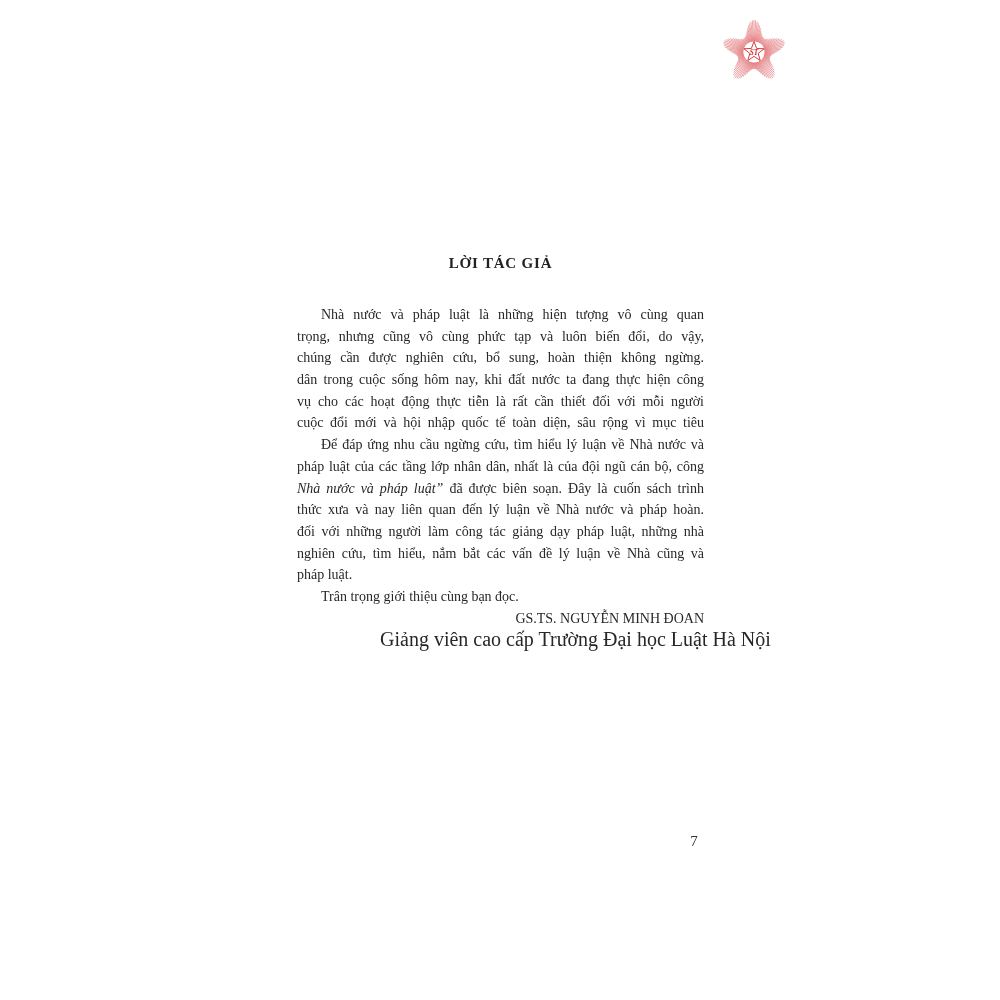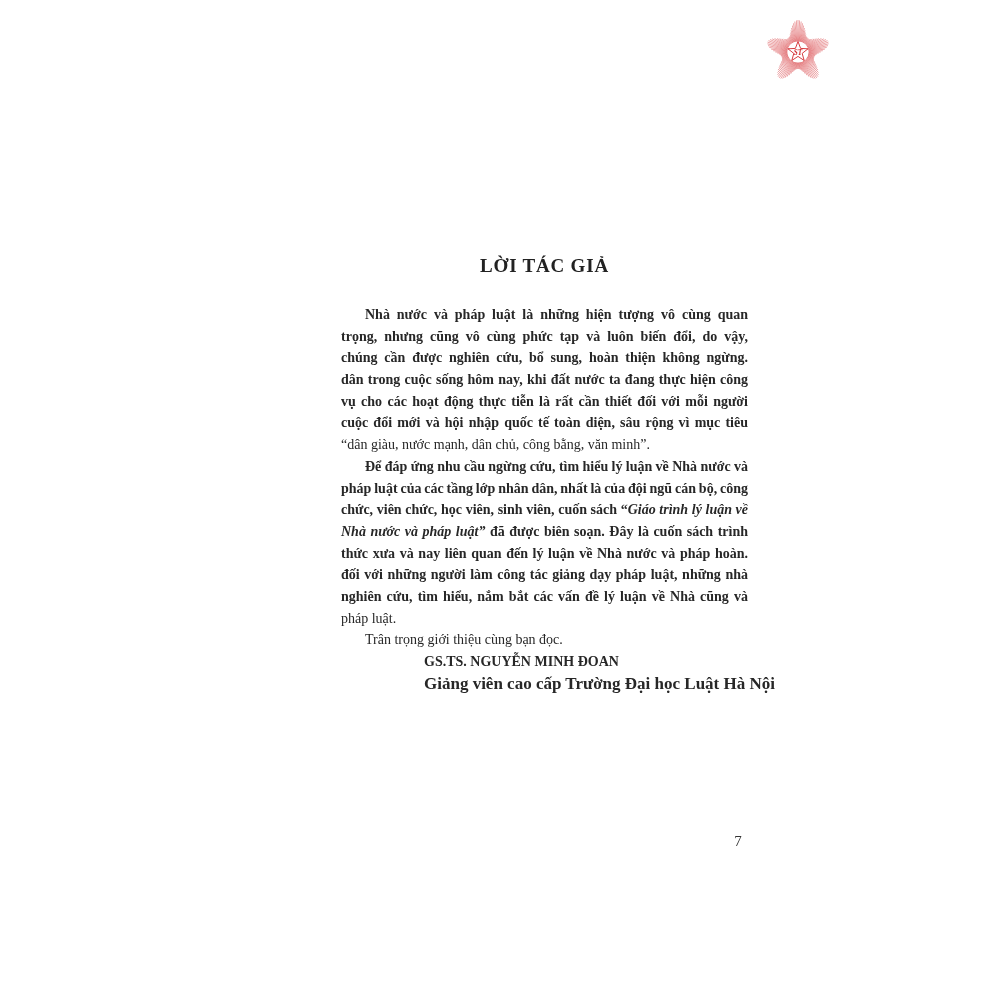--- a/index.html
+++ b/index.html
@@ -4,69 +4,68 @@
 <style>
   html, body { margin: 0; padding: 0; }
   body {
     width: 1000px; height: 1000px;
     background: #ffffff;
     font-family: "Liberation Serif", serif;
     color: #272727;
     position: relative;
     overflow: hidden;
   }
-  .page { position: absolute; inset: 0; background: #ffffff; margin-left: 44px; }
+  .page { position: absolute; inset: 0; background: #ffffff; }
 
   
   .logo-wrap {
     position: absolute;
     left: 719px; top: 17px;
     width: 70px; height: 70px;
   }
 
   
   .page-title {
     position: absolute;
     left: 297px; top: 255px; width: 407px;
     text-align: center;
-    font-size: 19px;
+    font-size: 15px;
     font-weight: bold;
     letter-spacing: 0.8px;
     color: #222222;
   }
 
   
   .bodytext {
     position: absolute;
     left: 297px; top: 304px; width: 407px;
     font-size: 14px;
     line-height: 21.7px;
     color: #272727;
   }
   .line { height: 21.7px; overflow: visible; white-space: nowrap; }
   .jline {
     text-align: justify;
     text-align-last: justify;
     word-spacing: -1.5px;
     white-space: normal;
-    font-weight: bold;
   }
   .last {
     text-align: left;
     text-align-last: left;
     word-spacing: 0;
     white-space: nowrap;
   }
   .indent { text-indent: 24px; }
   .em { font-style: italic; }
 
   
-  .sig { margin-left: 83px; width: 324px; text-align: left; font-weight: bold; }
+  .sig { margin-left: 83px; width: 324px; text-align: right; font-weight: normal; }
   .sig .line { white-space: nowrap; }
-  .sig-role { font-size: 17px; }
+  .sig-role { font-size: 20px; }
 
   
   .page-number {
     position: absolute;
     left: 679px; top: 833px; width: 30px;
     text-align: center;
     font-size: 15px;
     color: #333333;
   }
 </style>
@@ -209,27 +208,25 @@
 
   <div class="bodytext">
 
     <div>
       <div class="line jline indent">Nhà nước và pháp luật là những hiện tượng vô cùng quan</div>
       <div class="line jline">trọng, nhưng cũng vô cùng phức tạp và luôn biến đổi, do vậy,</div>
       <div class="line jline">chúng cần được nghiên cứu, bổ sung, hoàn thiện không ngừng.</div>
       <div class="line jline">dân trong cuộc sống hôm nay, khi đất nước ta đang thực hiện công</div>
       <div class="line jline">vụ cho các hoạt động thực tiễn là rất cần thiết đối với mỗi người</div>
       <div class="line jline">cuộc đổi mới và hội nhập quốc tế toàn diện, sâu rộng vì mục tiêu</div>
-      <div class="line last">“dân giàu, nước mạnh, dân chủ, công bằng, văn minh”.</div>
     </div>
 
     <div>
       <div class="line jline indent">Để đáp ứng nhu cầu ngừng cứu, tìm hiểu lý luận về Nhà nước và</div>
       <div class="line jline">pháp luật của các tầng lớp nhân dân, nhất là của đội ngũ cán bộ, công</div>
-      <div class="line jline"><span>chức, viên chức, học viên, sinh viên, cuốn sách “</span><span class="em">Giáo trình lý luận về</span></div>
       <div class="line jline"><span class="em">Nhà nước và pháp luật”</span><span> đã được biên soạn. Đây là cuốn sách trình</span></div>
       <div class="line jline">thức xưa và nay liên quan đến lý luận về Nhà nước và pháp hoàn.</div>
       <div class="line jline">đối với những người làm công tác giảng dạy pháp luật, những nhà</div>
       <div class="line jline">nghiên cứu, tìm hiểu, nắm bắt các vấn đề lý luận về Nhà cũng và</div>
       <div class="line last">pháp luật.</div>
     </div>
 
     <div>
       <div class="line last indent">Trân trọng giới thiệu cùng bạn đọc.</div>
     </div>

